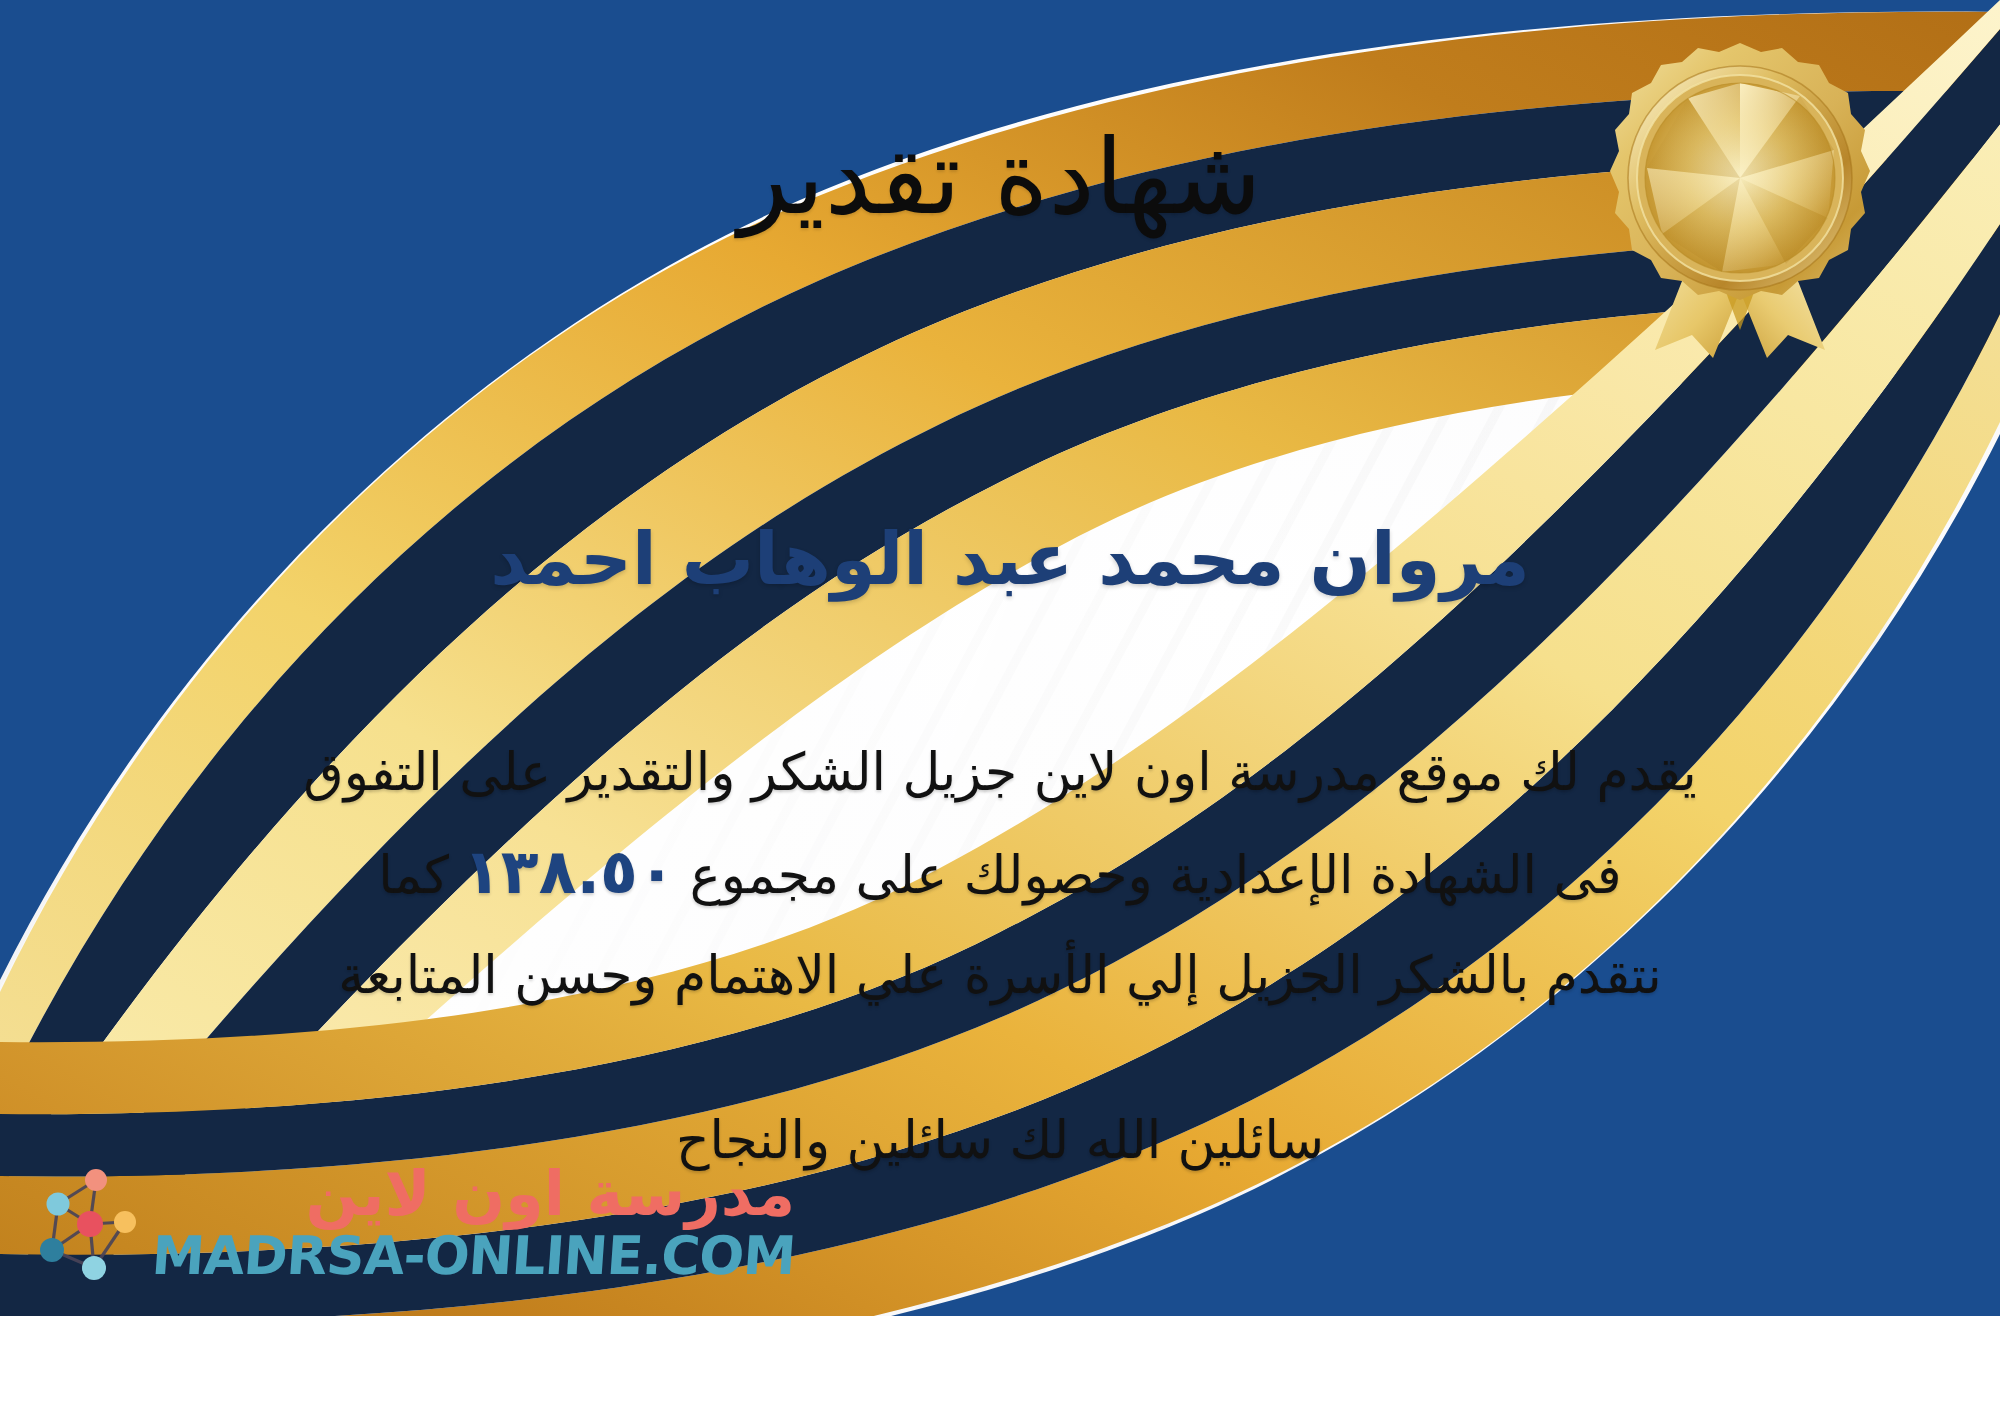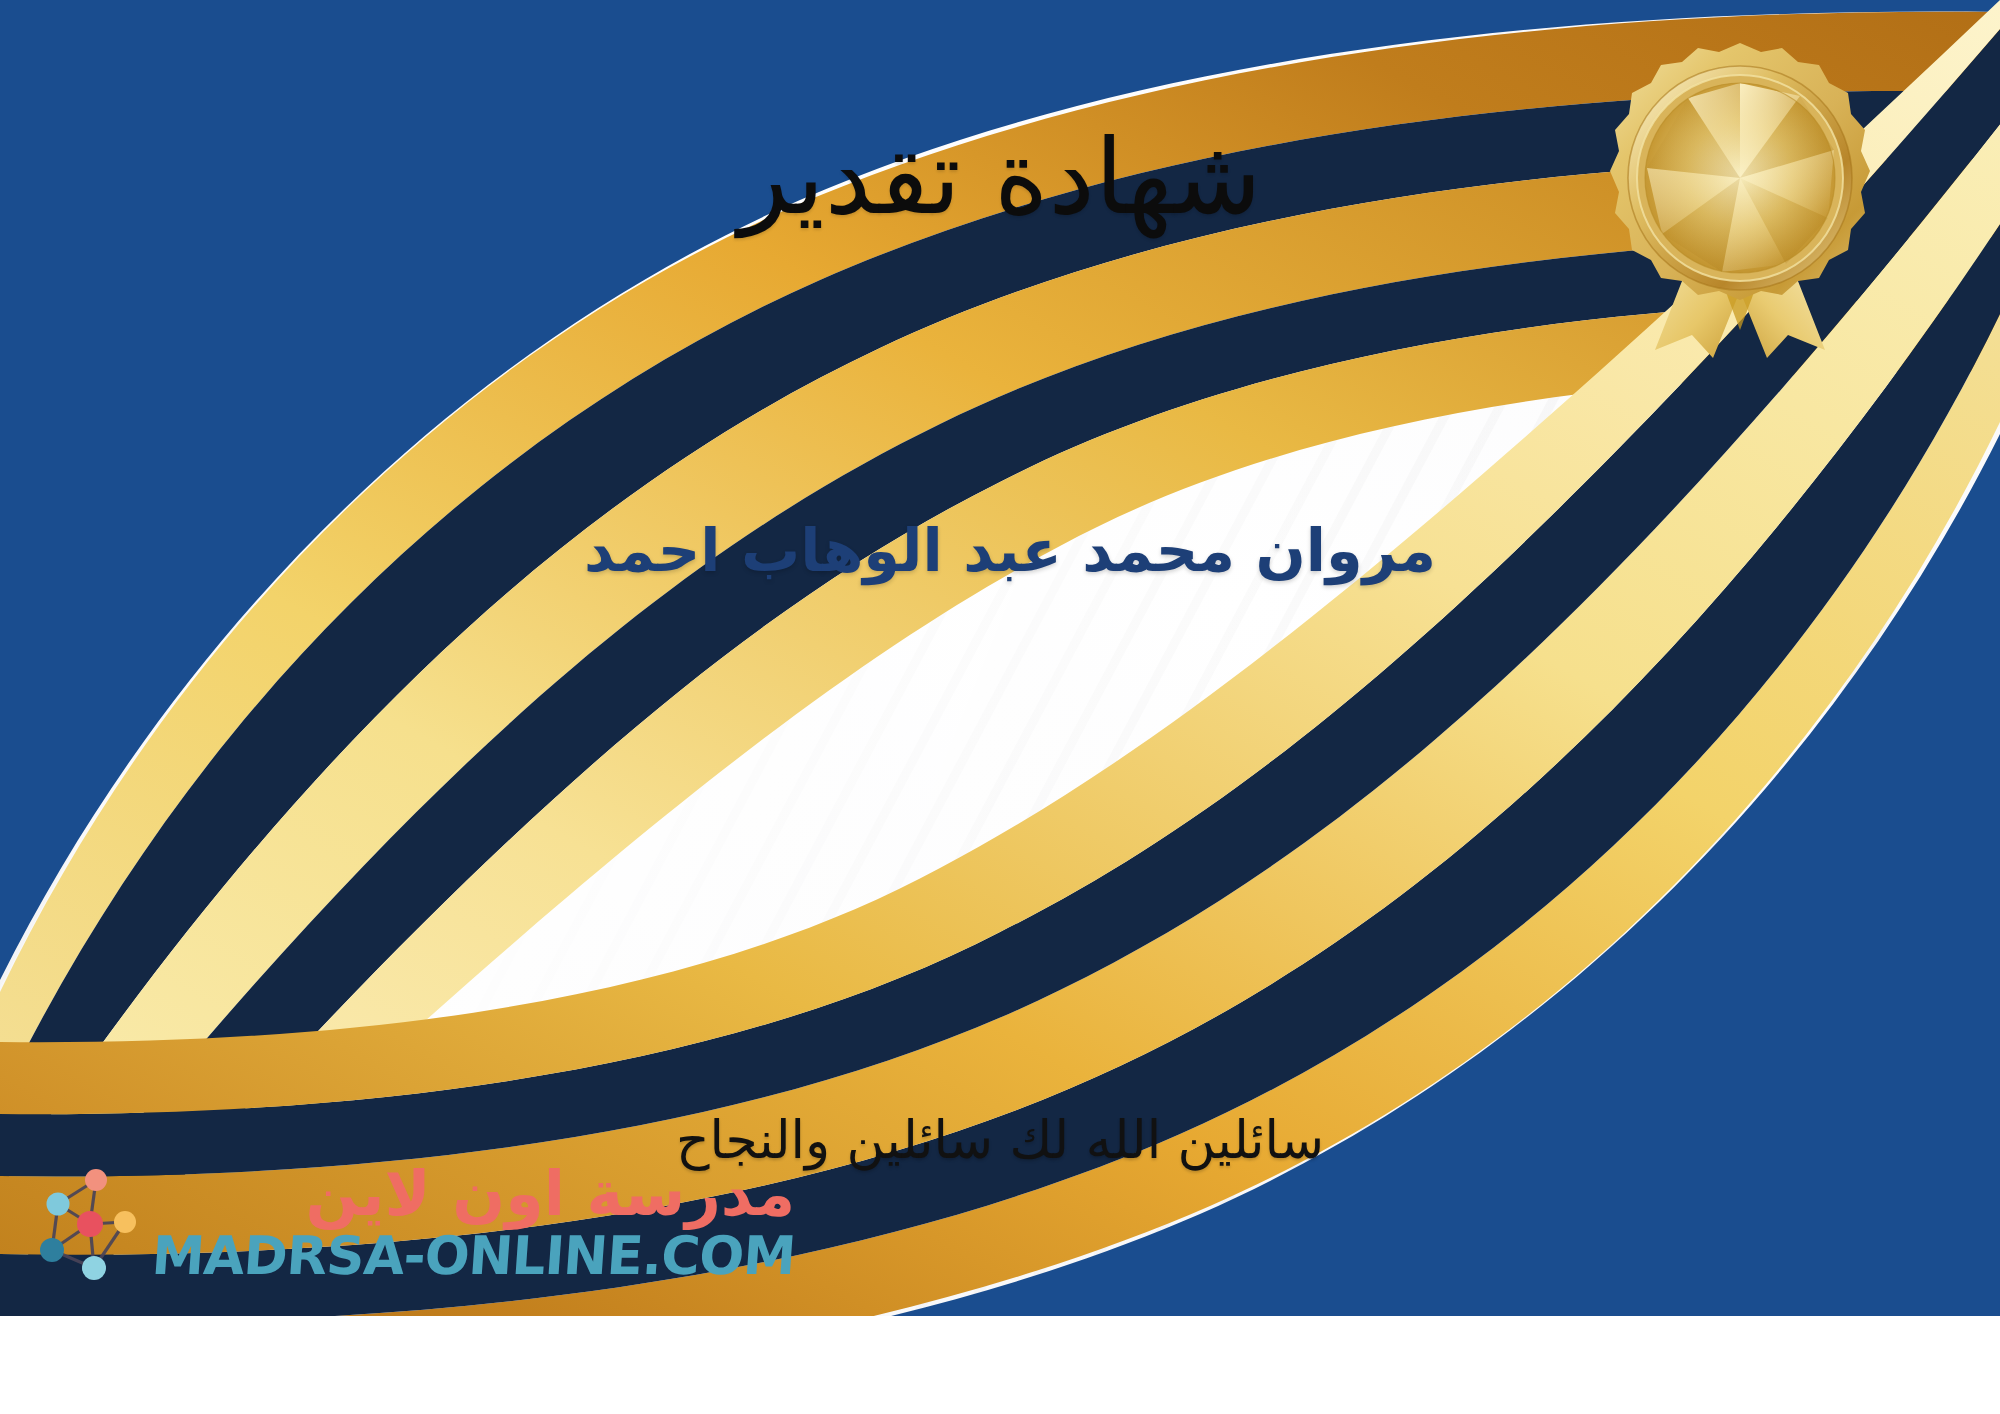--- a/index.html
+++ b/index.html
@@ -62,21 +62,21 @@
     line-height:1.15;
     font-weight:400;
     color:#0c0c0c;
     letter-spacing:2px;
     text-shadow:0 2px 3px rgba(0,0,0,.13);
   }
 
   .recipient-name{
     position:absolute;
     top:516px; left:0; right:0;
-    font-size:59px;
+    font-size:72px;
     line-height:1.2;
     font-weight:700;
     color:#1d3f77;
     letter-spacing:1px;
     text-shadow:0 2px 4px rgba(0,0,0,.18);
     margin-left:20px;
   }
 
   .body-block{
     position:absolute;
@@ -302,20 +302,29 @@
       </g>
     </svg>
   </div>
 
   <div class="content">
 
     <div class="cert-title">شهادة تقدير</div>
 
     <div class="recipient-name">مروان محمد عبد الوهاب احمد</div>
 
+    <div class="body-block">
+      <div class="body-line">يقدم لك موقع مدرسة اون لاين جزيل الشكر  والتقدير على التفوق</div>
+
+      <div class="body-line">
+        <span>فى الشهادة الإعدادية وحصولك على مجموع</span><span class="score">١٣٨.٥٠</span><span>كما</span>
+      </div>
+
+      <div class="body-line">نتقدم  بالشكر الجزيل إلي الأسرة علي الاهتمام وحسن المتابعة</div>
+    </div>
 
     <div class="closing-line">سائلين الله لك سائلين  والنجاح</div>
   </div>
 
   <div class="brand-logo">
     <div class="brand-mark">
       <svg viewBox="0 0 112 118" xmlns="http://www.w3.org/2000/svg">
         <g stroke="#4a4458" stroke-width="3.2" fill="none" opacity=".92">
           <line x1="68" y1="16" x2="30" y2="40"></line>
           <line x1="68" y1="16" x2="62" y2="60"></line>

